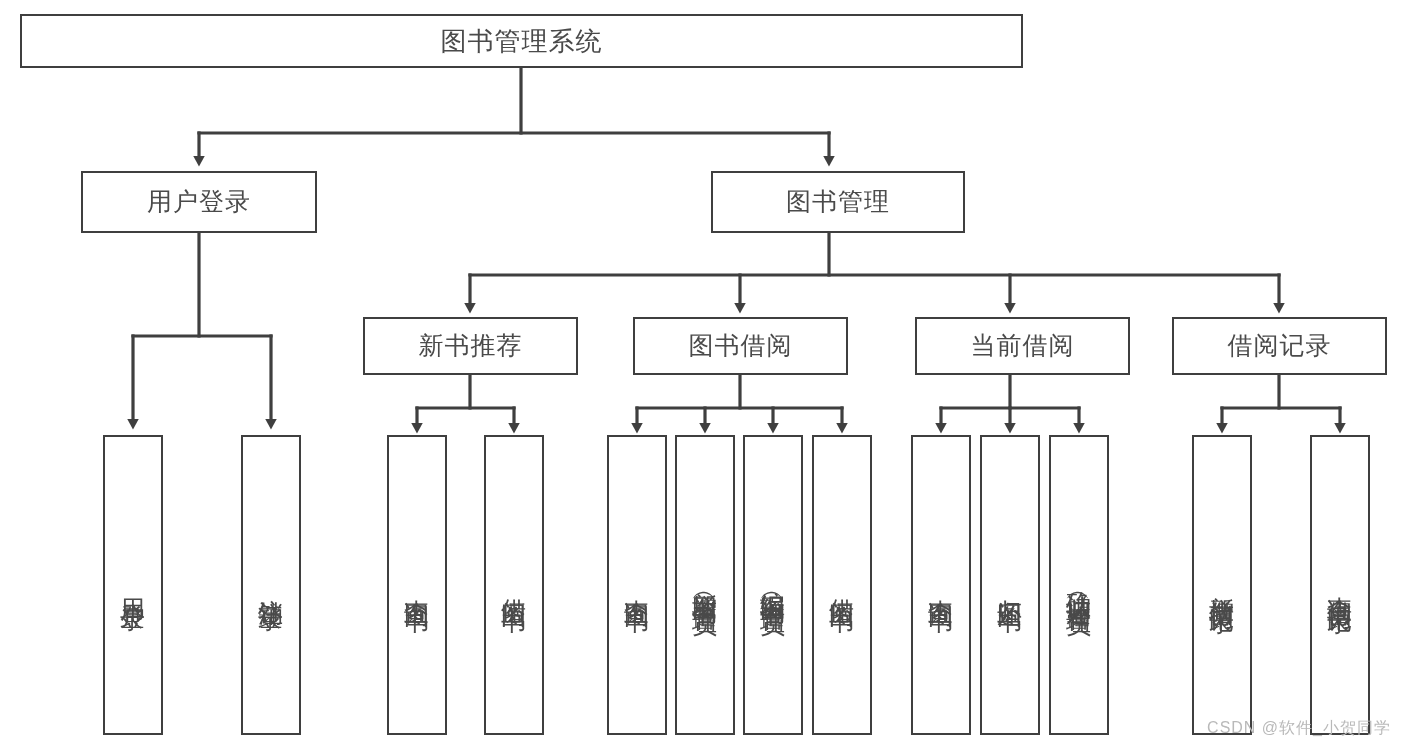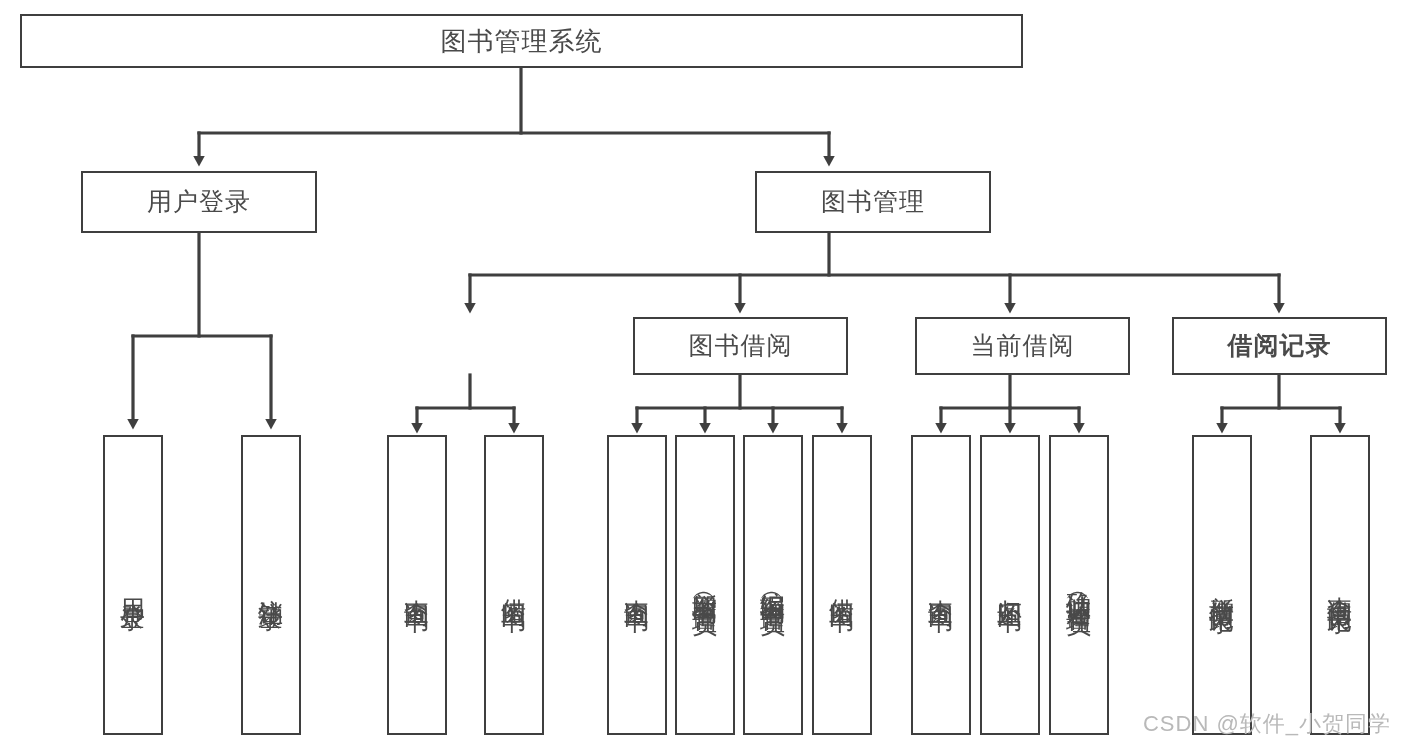--- a/index.html
+++ b/index.html
@@ -55,21 +55,21 @@
     display: block;
     white-space: pre-line;
   }
   .node.root {
     font-size: 26px;
   }
   #watermark {
     position: absolute;
     right: 14px;
     bottom: 8px;
-    font-size: 22px;
+    font-size: 16px;
     color: #b9b9b9;
     letter-spacing: 1px;
     user-select: none;
     white-space: nowrap;
   }
 </style>
 </head>
 <body>
 
 <div id="canvas">
@@ -125,34 +125,37 @@
   </svg>
 
   <div class="node horizontal root" style="left:20px; top:14px; width:1003px; height:54px;">
     <span class="label">图书管理系统</span>
   </div>
 
   <div class="node horizontal" style="left:81px; top:171px; width:236px; height:62px;">
     <span class="label">用户登录</span>
   </div>
 
-  <div class="node horizontal" style="left:711px; top:171px; width:236px; height:62px;margin-left:44px;">
+  <div class="node horizontal" style="left:711px; top:171px; width:254px; height:62px;">
     <span class="label">图书管理</span>
   </div>
 
+  <div class="node horizontal" style="left:363px; top:317px; width:215px; height:58px;">
+    <span class="label">新书推荐</span>
+  </div>
 
   <div class="node horizontal" style="left:633px; top:317px; width:215px; height:58px;text-align:right;">
     <span class="label">图书借阅</span>
   </div>
 
   <div class="node horizontal" style="left:915px; top:317px; width:215px; height:58px;">
     <span class="label">当前借阅</span>
   </div>
 
-  <div class="node horizontal" style="left:1172px; top:317px; width:215px; height:58px;font-weight:bold;">
+  <div class="node horizontal" style="left:1172px; top:317px; width:215px; height:58px;">
     <span class="label">借阅记录</span>
   </div>
 
   <div class="node vertical" style="left:103px; top:435px; width:60px; height:300px;">
     <span class="label">用户登录</span>
   </div>
 
   <div class="node vertical" style="left:241px; top:435px; width:60px; height:300px;">
     <span class="label">注销登录</span>
   </div>

